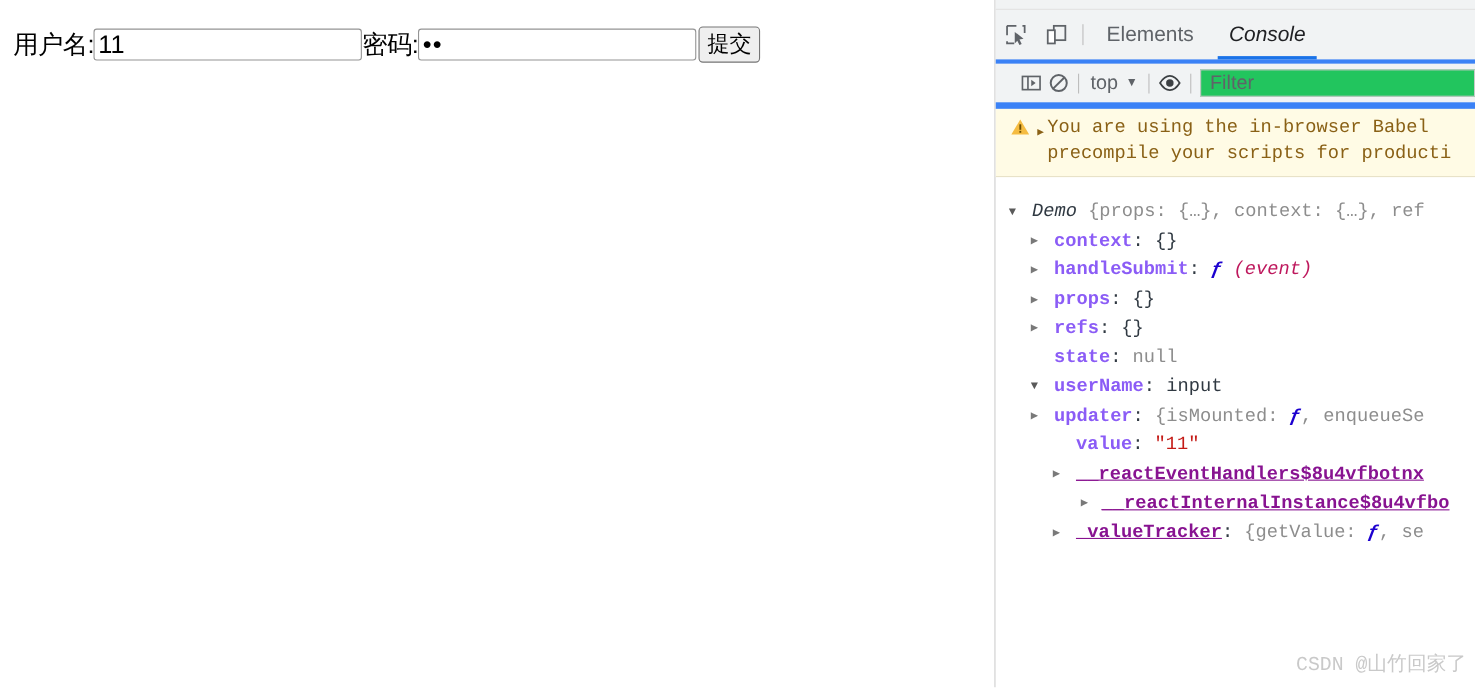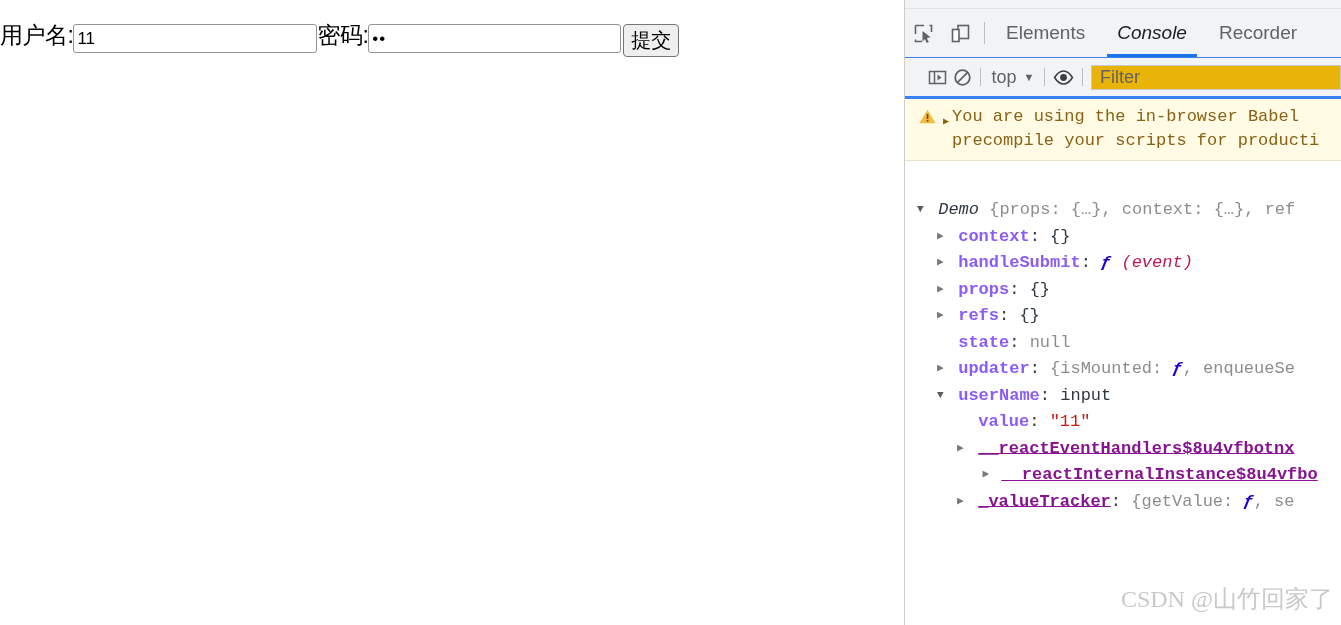--- a/index.html
+++ b/index.html
@@ -24,39 +24,39 @@
   #page-pane {
     width: 904px;
     height: 625px;
     background: #ffffff;
     position: relative;
     overflow: hidden;
     flex: 0 0 904px;
   }
   #form-row {
     position: absolute;
-    left: 0;
+    left: 12px;
     top: 24px;
     display: flex;
-    align-items: flex-start;
+    align-items: center;
     white-space: nowrap;
     font-size: 23px;
     color: #000;
     font-family: "Liberation Serif", serif;
   }
   .form-label {
     font-size: 23px;
     line-height: 1;
     color: #000;
     font-family: "Liberation Sans", sans-serif;
     letter-spacing: -0.5px;
   }
   .text-input {
     font-family: "Liberation Sans", sans-serif;
-    font-size: 17px;
+    font-size: 23px;
     color: #000;
     width: 244px;
     height: 29px;
     box-sizing: border-box;
     padding: 1px 3px;
     border: 1px solid #949494;
     border-radius: 3px;
     background: #ffffff;
     outline: none;
     margin: 0;
@@ -94,21 +94,21 @@
   }
   #devtools-topstrip {
     height: 8px;
     background: #f1f3f4;
     border-bottom: 1px solid #e0e0e0;
   }
   
   #devtools-tabbar {
     height: 49px;
     background: #f1f3f4;
-    border-bottom: 1px solid #3b82f6;
+    border-bottom: 4px solid #3b82f6;
     display: flex;
     align-items: stretch;
     box-sizing: border-box;
   }
   .tb-icon-btn {
     width: 37px;
     display: flex;
     align-items: center;
     justify-content: center;
     cursor: default;
@@ -139,21 +139,21 @@
     position: absolute;
     left: 6px; right: 6px; bottom: 0;
     height: 3px;
     background: #1a73e8;
   }
 
   
   #devtools-filterbar {
     height: 41px;
     background: #f1f3f4;
-    border-bottom: 3px solid #3b82f6;
+    border-bottom: 6px solid #3b82f6;
     display: flex;
     align-items: center;
     box-sizing: border-box;
     padding-left: 20px;
   }
   .fb-icon-btn {
     width: 36px;
     display: flex;
     align-items: center;
     justify-content: center;
@@ -180,21 +180,21 @@
     line-height: 1;
     color: #5f6368;
   }
   #filter-input {
     flex: 1 1 auto;
     height: 25px;
     margin-left: 2px;
     margin-right: 0px;
     border: 1px solid #c9c9c9;
     border-radius: 0;
-    background: #eab308;
+    background: #22c55e;
     font-family: "Liberation Sans", sans-serif;
     font-size: 18px;
     color: #202124;
     padding: 0 8px;
     box-sizing: border-box;
     outline: none;
   }
   #filter-input::placeholder { color: #5f6368; opacity: 1; }
 
   
@@ -220,21 +220,21 @@
     margin-right: 3px;
   }
   #warning-text { white-space: pre; }
 
   
   #console-body {
     font-family: "Liberation Mono", monospace;
     font-size: 17px;
     line-height: 26.5px;
     color: #303942;
-    padding-top: 35px;
+    padding-top: 19px;
     overflow: hidden;
     white-space: nowrap;
     position: relative;
     height: 360px;
     box-sizing: border-box;
   }
   .c-row {
     white-space: pre;
     height: 26.5px;
     overflow: hidden;
@@ -257,22 +257,22 @@
   .fnm { color: #1c00cf; font-style: italic; font-weight: bold; }
   .str { color: #c41a16; }
   .nul { color: #8d8d8d; }
   .plain { color: #303942; }
 
   
   #watermark {
     position: absolute;
     right: 8px;
     bottom: 10px;
-    font-family: Liberation Serif, serif;
-    font-size: 24px;
+    font-family: Liberation Mono, monospace;
+    font-size: 18px;
     color: #c9c9c9;
     white-space: nowrap;
     pointer-events: none;
   }
 </style>
 </head>
 <body>
 
 <div id="root-layout">
 
@@ -300,21 +300,20 @@
       </div>
       <div class="tb-icon-btn">
         <svg width="21" height="21" viewBox="0 0 21 21">
           <rect x="8" y="2.5" width="10.5" height="13" fill="none" stroke="#5f6368" stroke-width="1.6"></rect>
           <rect x="2.5" y="6.5" width="6.5" height="12" fill="#ffffff" stroke="#5f6368" stroke-width="1.6"></rect>
         </svg>
       </div>
       <div class="tb-sep"></div>
       <div class="dt-tab">Elements</div>
       <div class="dt-tab active">Console</div>
-      <div class="dt-tab">Recorder</div>
     </div>
 
     <div id="devtools-filterbar">
       <div class="fb-icon-btn">
         <svg width="19" height="19" viewBox="0 0 19 19">
           <rect x="1.5" y="3.5" width="16" height="12" fill="none" stroke="#5f6368" stroke-width="1.5"></rect>
           <line x1="6.5" y1="3.5" x2="6.5" y2="15.5" stroke="#5f6368" stroke-width="1.5"></line>
           <path d="M9.5 6.5 L13.5 9.5 L9.5 12.5 Z" fill="#5f6368"></path>
         </svg>
       </div>
@@ -354,22 +353,22 @@
 precompile your scripts for producti</span>
     </div>
 
     <div id="console-body">
         <div class="c-row" style="padding-left: 12px;"><span class="arrow open">▼</span> <span class="cls-name">Demo</span><span class="plain"> </span><span class="dim">{props: {…}, context: {…}, ref</span></div>
         <div class="c-row" style="padding-left: 32px;"><span class="arrow ">▶</span> <span class="prop-m">context</span><span class="punct">: </span><span class="plain">{}</span></div>
         <div class="c-row" style="padding-left: 32px;"><span class="arrow ">▶</span> <span class="prop-m">handleSubmit</span><span class="punct">: </span><span class="fnm">ƒ</span><span class="fn"> (event)</span></div>
         <div class="c-row" style="padding-left: 32px;"><span class="arrow ">▶</span> <span class="prop-m">props</span><span class="punct">: </span><span class="plain">{}</span></div>
         <div class="c-row" style="padding-left: 32px;"><span class="arrow ">▶</span> <span class="prop-m">refs</span><span class="punct">: </span><span class="plain">{}</span></div>
         <div class="c-row" style="padding-left: 32px;"><span class="arrow blank">▶</span> <span class="prop-m">state</span><span class="punct">: </span><span class="nul">null</span></div>
+        <div class="c-row" style="padding-left: 32px;"><span class="arrow open">▼</span> <span class="prop-m">userName</span><span class="punct">: </span><span class="plain">input</span></div>
         <div class="c-row" style="padding-left: 32px;"><span class="arrow ">▶</span> <span class="prop-m">updater</span><span class="punct">: </span><span class="dim">{isMounted: </span><span class="fnm">ƒ</span><span class="dim">, enqueueSe</span></div>
-        <div class="c-row" style="padding-left: 32px;"><span class="arrow open">▼</span> <span class="prop-m">userName</span><span class="punct">: </span><span class="plain">input</span></div>
         <div class="c-row" style="padding-left: 52px;"><span class="arrow blank">▶</span> <span class="prop-m">value</span><span class="punct">: </span><span class="str">"11"</span></div>
         <div class="c-row" style="padding-left: 52px;"><span class="arrow ">▶</span> <span class="prop-m-u">__reactEventHandlers$8u4vfbotnx</span></div>
         <div class="c-row" style="padding-left: 52px; text-align: center;"><span class="arrow ">▶</span> <span class="prop-m-u">__reactInternalInstance$8u4vfbo</span></div>
         <div class="c-row" style="padding-left: 52px;"><span class="arrow ">▶</span> <span class="prop-m-u">_valueTracker</span><span class="punct">: </span><span class="dim">{getValue: </span><span class="fnm">ƒ</span><span class="dim">, se</span></div>
       </div>
 
     <div id="watermark">CSDN @山竹回家了</div>
   </div>
 </div>
 

